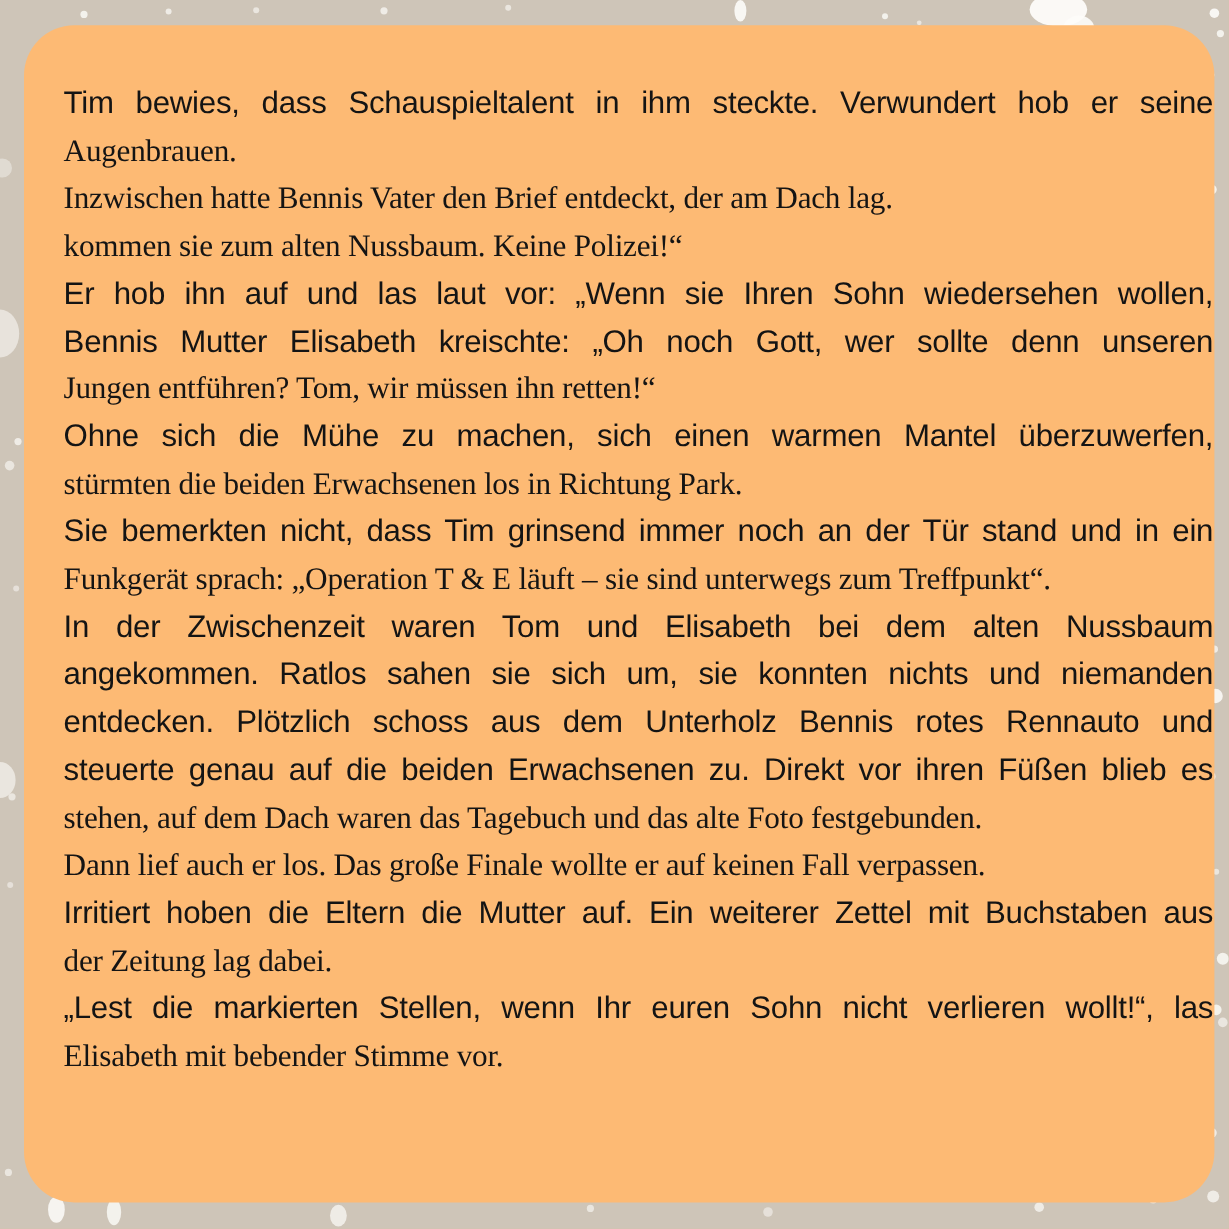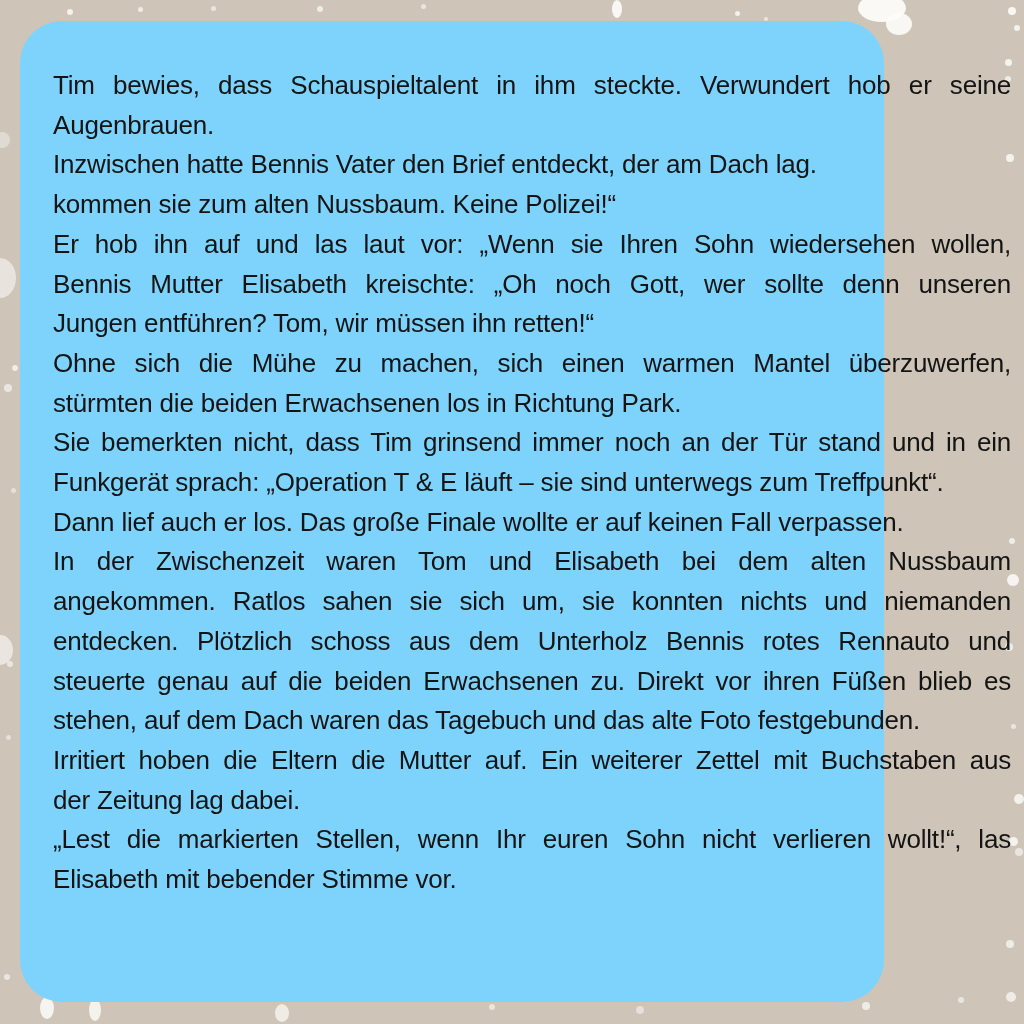--- a/index.html
+++ b/index.html
@@ -22,23 +22,23 @@
   .speckle {
     position: absolute;
     background: #fdfcf9;
     border-radius: 50%;
     pointer-events: none;
   }
   .text-card {
     position: absolute;
     left: 20px;
     top: 21px;
-    width: 864px;
+    width: 992px;
     height: 981px;
-    background: #7dd3fc;
+    background: #fdba74;
     border-radius: 42px;
   }
   .story-text {
     position: absolute;
     left: 33px;
     top: 45px;
     width: 958px;
     font-size: 26px;
     line-height: 39.7px;
     letter-spacing: -0.2px;
@@ -48,20 +48,21 @@
     margin: 0;
   }
   .text-line {
     text-align: justify;
     text-align-last: justify;
     white-space: normal;
   }
   .text-line.para-end {
     text-align: left;
     text-align-last: left;
+    font-family: Liberation Serif, serif;
   }
 </style>
 </head>
 <body>
 
 <div class="page-bg"></div>
 
 <div id="speckle-layer">
     <div class="speckle" style="left: 67px; top: 9px; width: 6px; height: 6px; opacity: 0.8;"></div>
     <div class="speckle" style="left: 137.5px; top: 6.5px; width: 5px; height: 5px; opacity: 0.7;"></div>
@@ -124,28 +125,28 @@
       </div>
       <div class="paragraph">
         <div class="text-line">Ohne sich die Mühe zu machen, sich einen warmen Mantel überzuwerfen,</div>
         <div class="text-line para-end">stürmten die beiden Erwachsenen los in Richtung Park.</div>
       </div>
       <div class="paragraph">
         <div class="text-line">Sie bemerkten nicht, dass Tim grinsend immer noch an der Tür stand und in ein</div>
         <div class="text-line para-end">Funkgerät sprach: „Operation T &amp; E läuft – sie sind unterwegs zum Treffpunkt“.</div>
       </div>
       <div class="paragraph">
-        <div class="text-line para-end">Dann lief auch er los. Das große Finale wollte er auf keinen Fall verpassen.</div>
-      </div>
-      <div class="paragraph">
         <div class="text-line">In der Zwischenzeit waren Tom und Elisabeth bei dem alten Nussbaum</div>
         <div class="text-line">angekommen. Ratlos sahen sie sich um, sie konnten nichts und niemanden</div>
         <div class="text-line">entdecken. Plötzlich schoss aus dem Unterholz Bennis rotes Rennauto und</div>
         <div class="text-line">steuerte genau auf die beiden Erwachsenen zu. Direkt vor ihren Füßen blieb es</div>
         <div class="text-line para-end">stehen, auf dem Dach waren das Tagebuch und das alte Foto festgebunden.</div>
+      </div>
+      <div class="paragraph">
+        <div class="text-line para-end">Dann lief auch er los. Das große Finale wollte er auf keinen Fall verpassen.</div>
       </div>
       <div class="paragraph">
         <div class="text-line">Irritiert hoben die Eltern die Mutter auf. Ein weiterer Zettel mit Buchstaben aus</div>
         <div class="text-line para-end">der Zeitung lag dabei.</div>
       </div>
       <div class="paragraph">
         <div class="text-line">„Lest die markierten Stellen, wenn Ihr euren Sohn nicht verlieren wollt!“, las</div>
         <div class="text-line para-end">Elisabeth mit bebender Stimme vor.</div>
       </div>
     </div>

